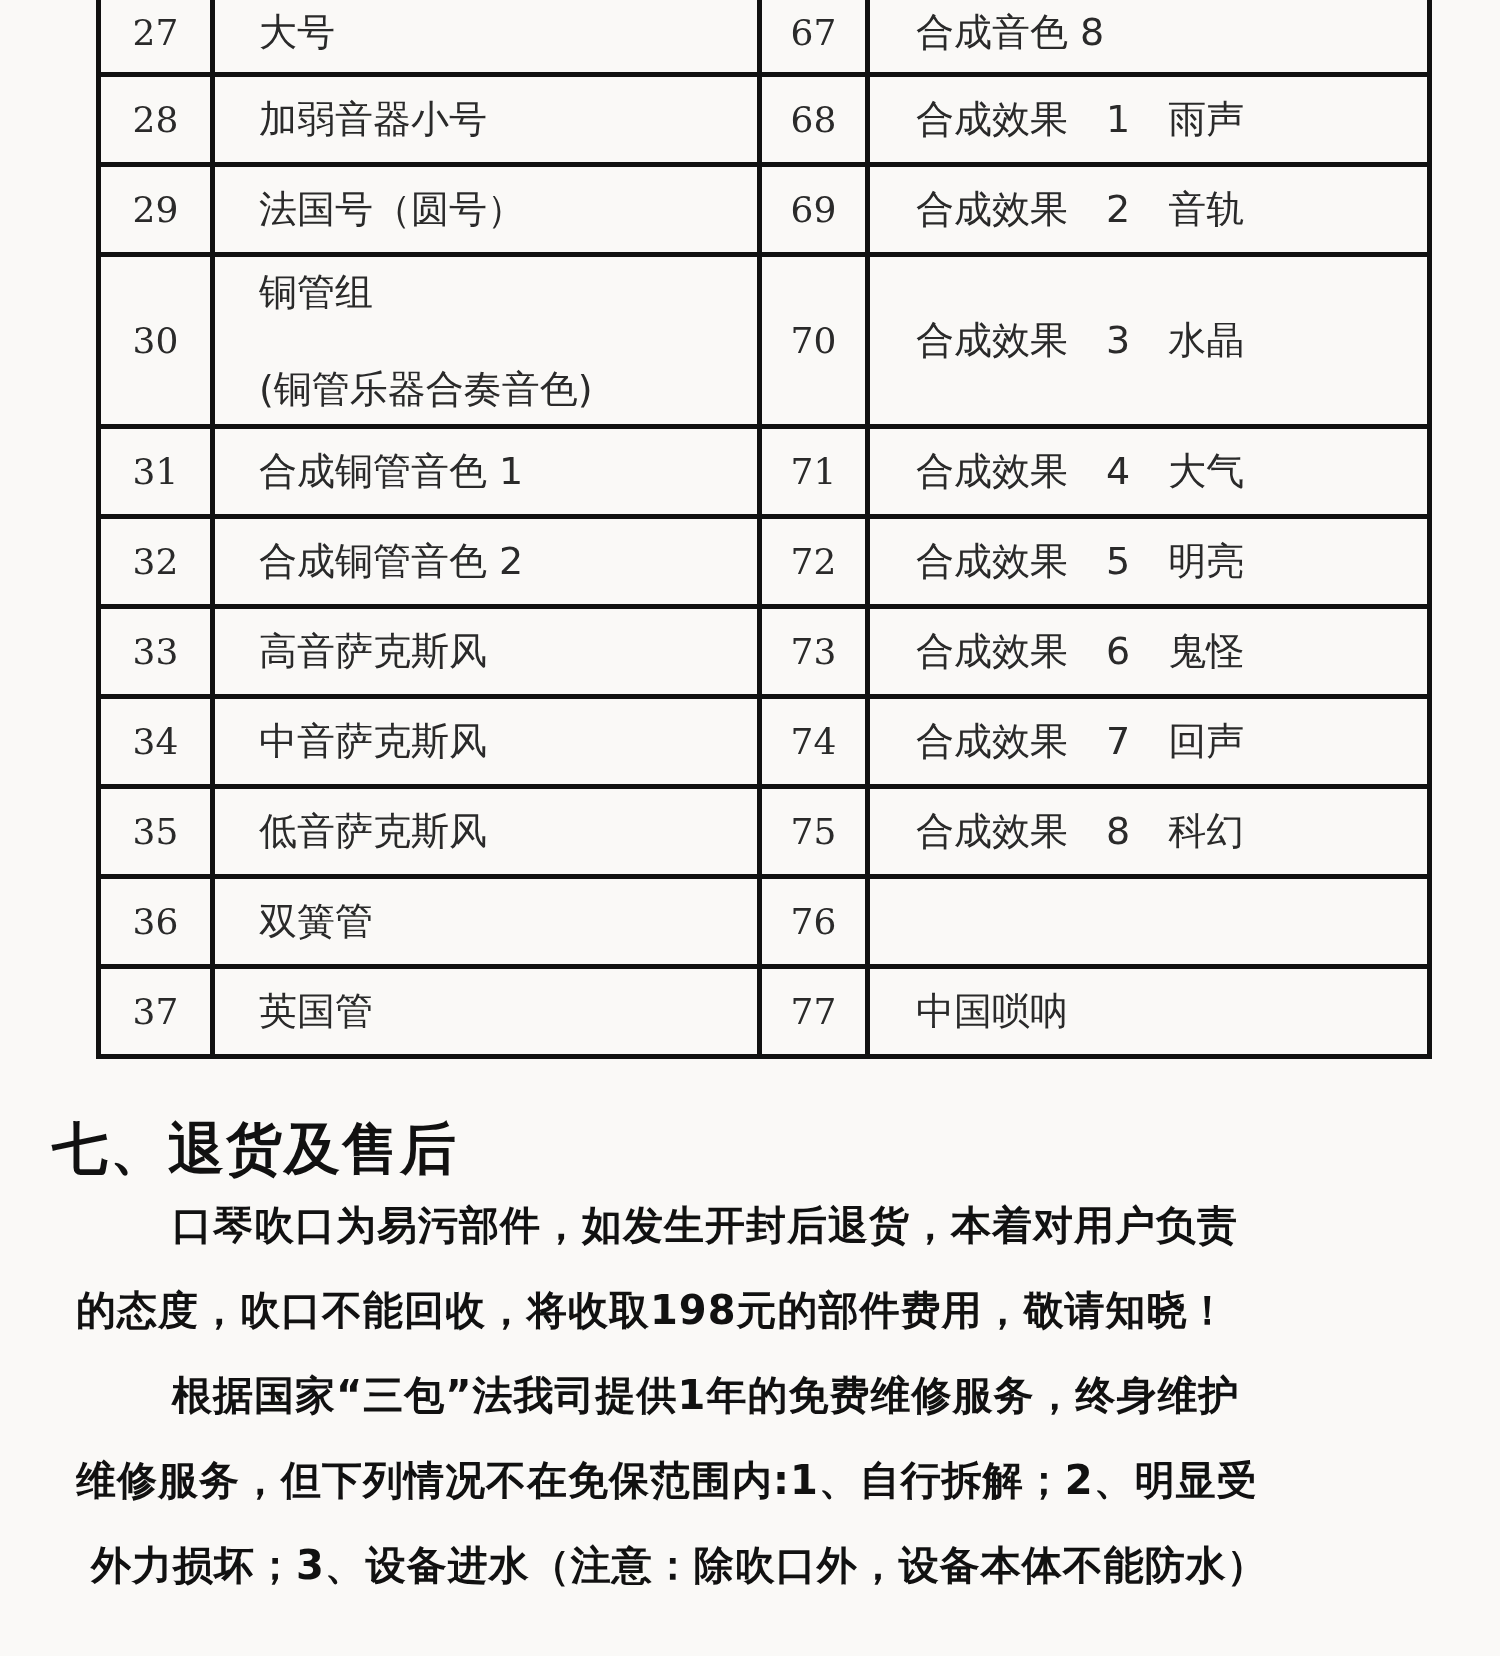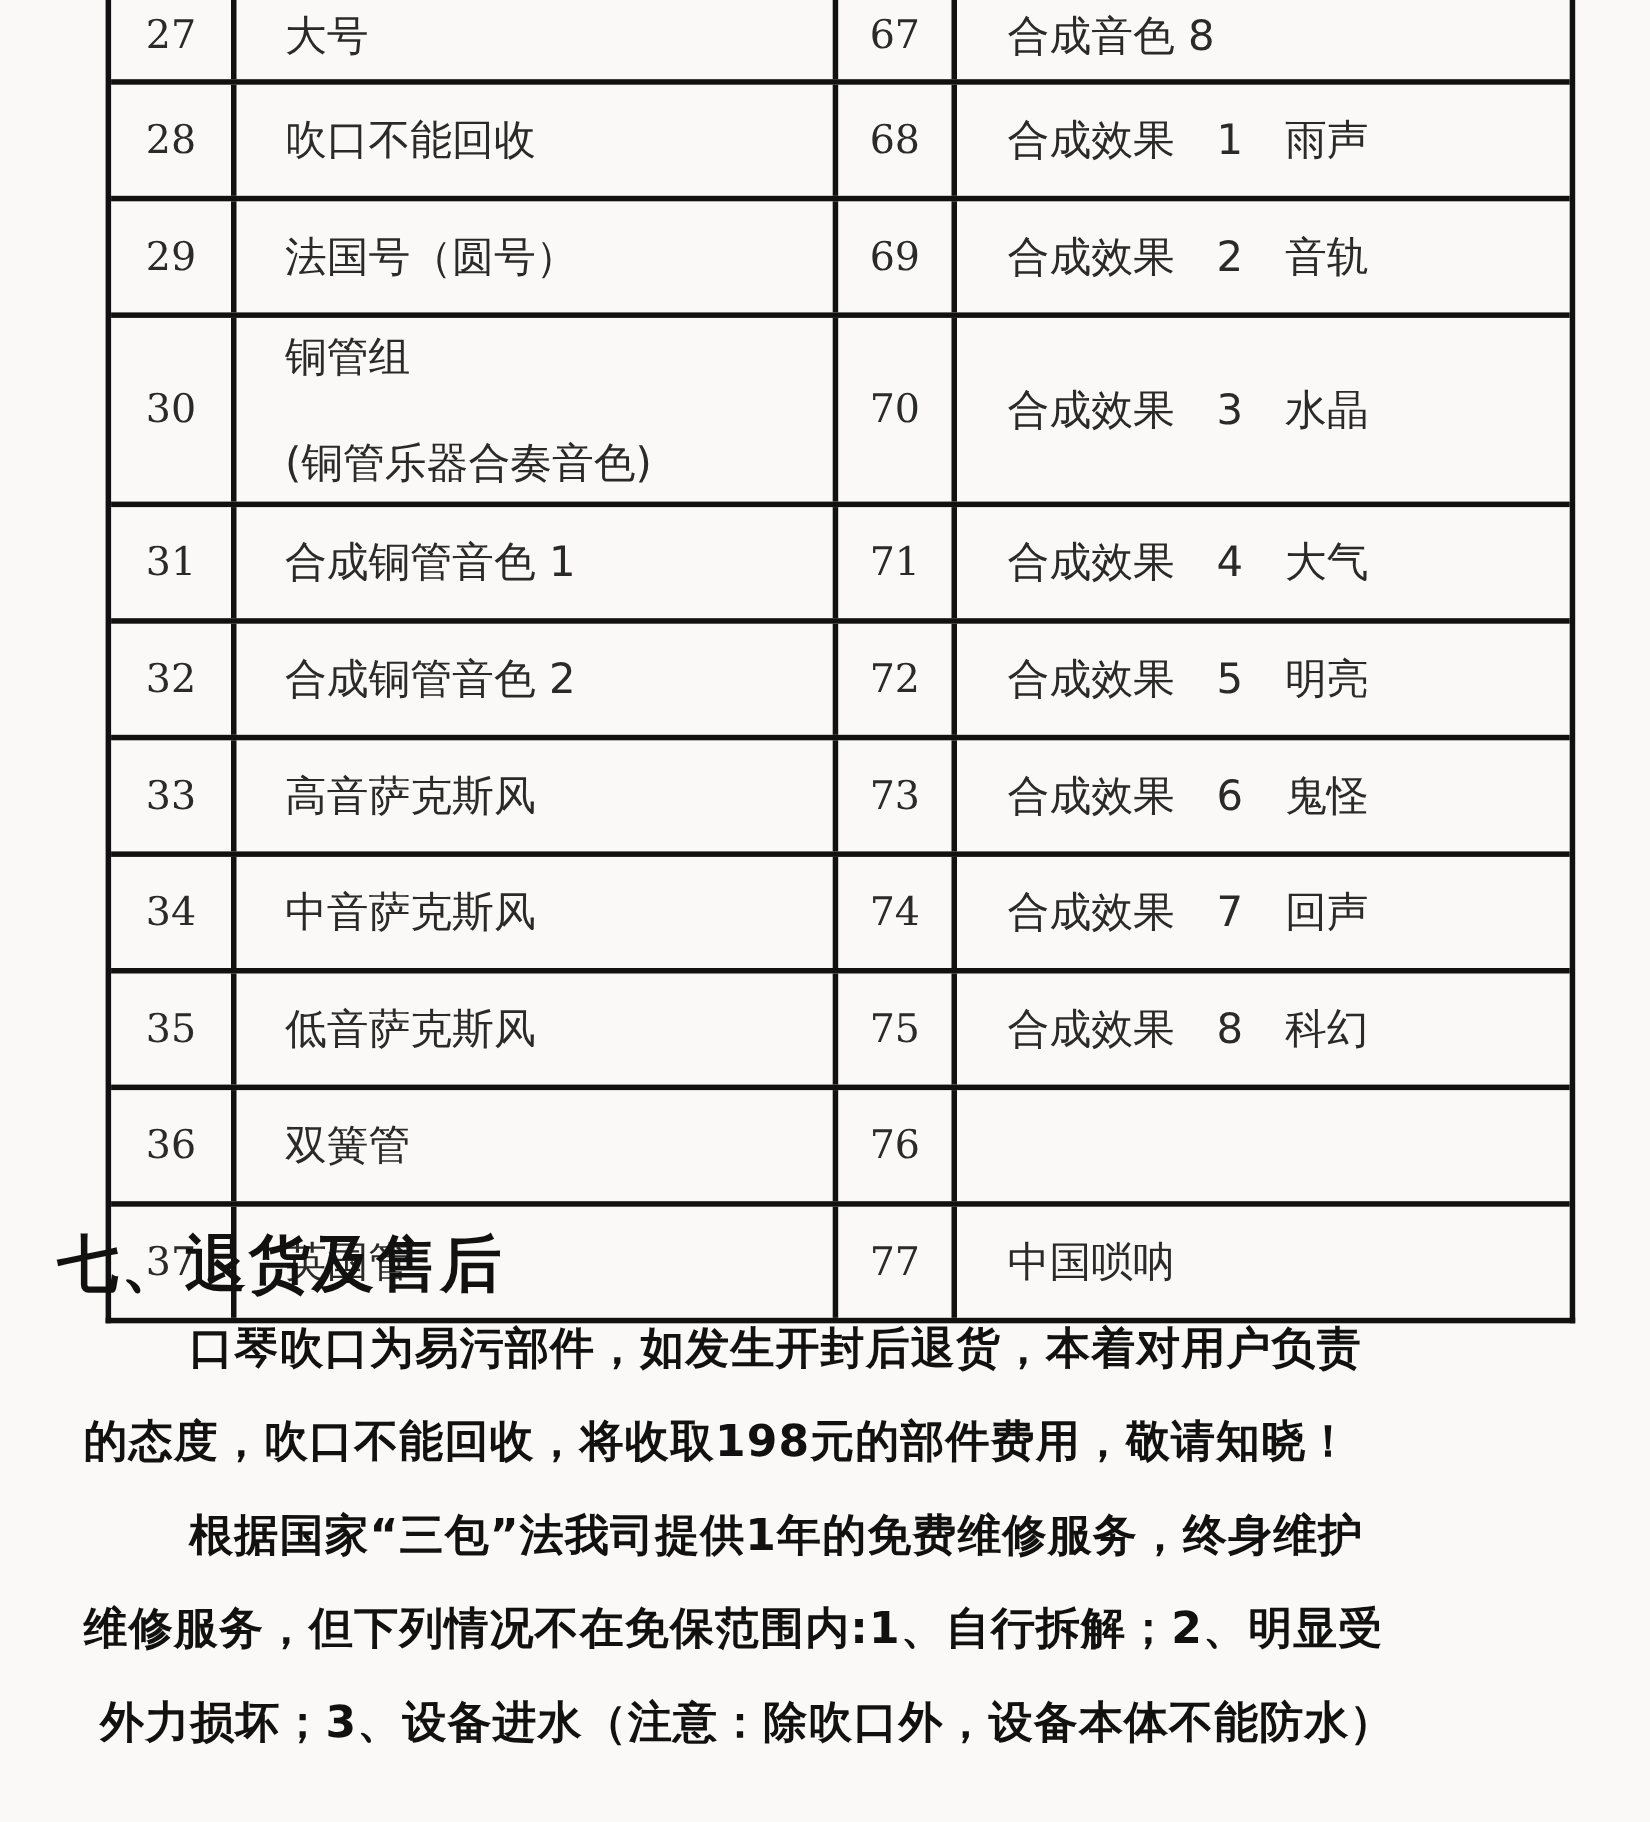--- a/index.html
+++ b/index.html
@@ -1,19 +1,19 @@
 <!DOCTYPE html>
 <html><head>
 <meta charset="utf-8">
 <style>
   html, body { margin:0; padding:0; }
   body { width:1500px; height:1656px; background:#faf9f7; overflow:hidden; position:relative;
          font-family:"DejaVu Sans", sans-serif; color:#1a1a1a; }
   .table { position:absolute; left:96px; top:-8px; width:1336px; border:5px solid #111; border-top:none; box-sizing:border-box; }
-  .row { display:flex; border-top:5px solid #111; box-sizing:border-box; height:106px; }
+  .row { display:flex; border-top:5px solid #111; box-sizing:border-box; height:90px; }
   .row.first { border-top:none; height:80px; }
   .row.tall { height:172px; }
   .cell { box-sizing:border-box; display:flex; align-items:center; font-size:38px; color:#2a2a2a; }
   .num { justify-content:center; font-family:"DejaVu Serif", serif; font-size:36px; }
   .c1 { width:114px; border-right:5px solid #111; }
   .c2 { width:547px; border-right:5px solid #111; padding-left:44px; }
   .c3 { width:108px; border-right:5px solid #111; }
   .c4 { flex:1; padding-left:46px; }
   .two { flex-direction:column; align-items:flex-start; justify-content:center; gap:46px; }
   .heading { position:absolute; left:52px; top:1112px; font-size:56px; font-weight:bold; color:#111; letter-spacing:2px; }
@@ -24,21 +24,21 @@
 
 <div class="table">
   <div class="row first">
     <div class="cell num c1">27</div>
     <div class="cell c2">大号</div>
     <div class="cell num c3">67</div>
     <div class="cell c4">合成音色 8</div>
   </div>
   <div class="row">
     <div class="cell num c1">28</div>
-    <div class="cell c2">吹口不能回收</div>
+    <div class="cell c2">加弱音器小号</div>
     <div class="cell num c3">68</div>
     <div class="cell c4">合成效果　1　雨声</div>
   </div>
   <div class="row">
     <div class="cell num c1">29</div>
     <div class="cell c2">法国号（圆号）</div>
     <div class="cell num c3">69</div>
     <div class="cell c4">合成效果　2　音轨</div>
   </div>
   <div class="row tall">

